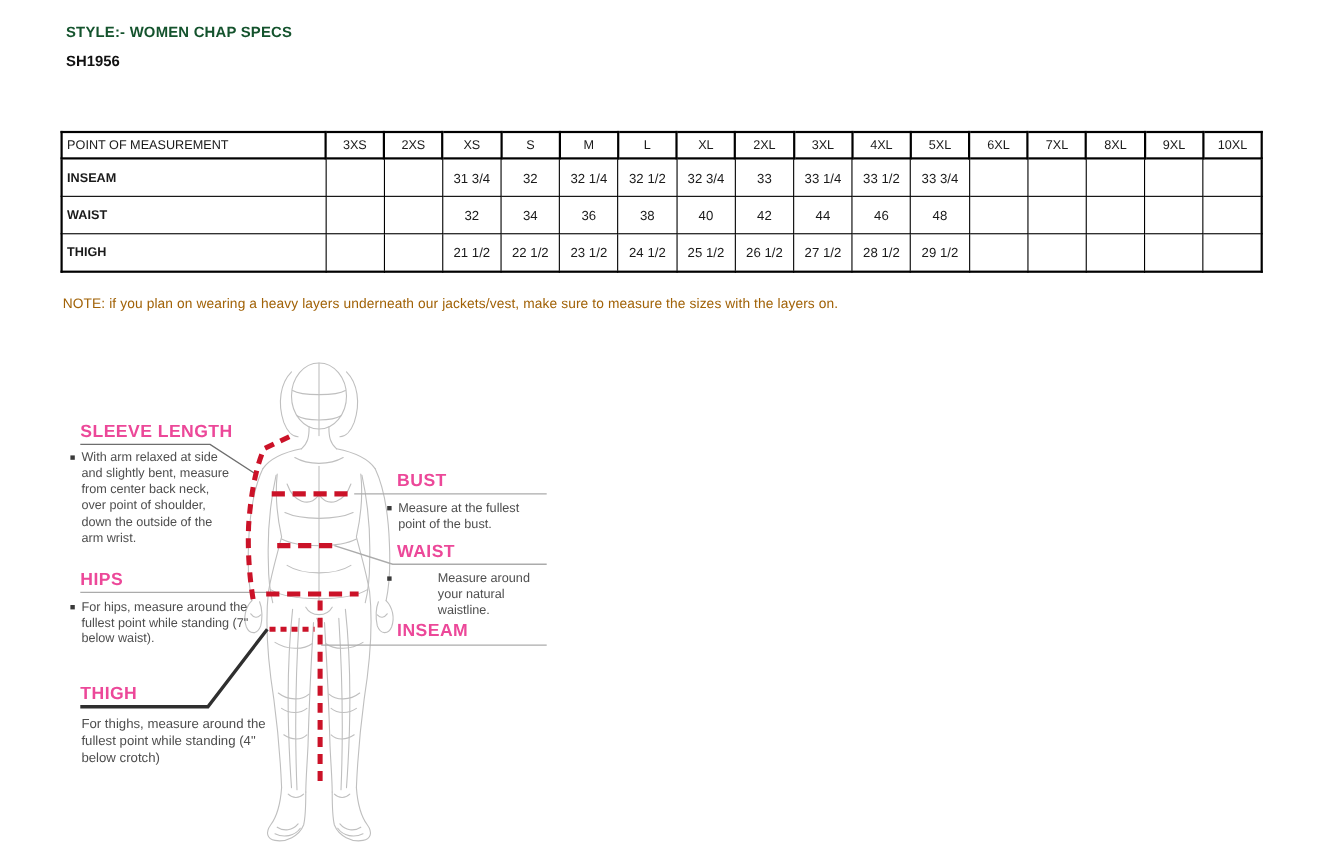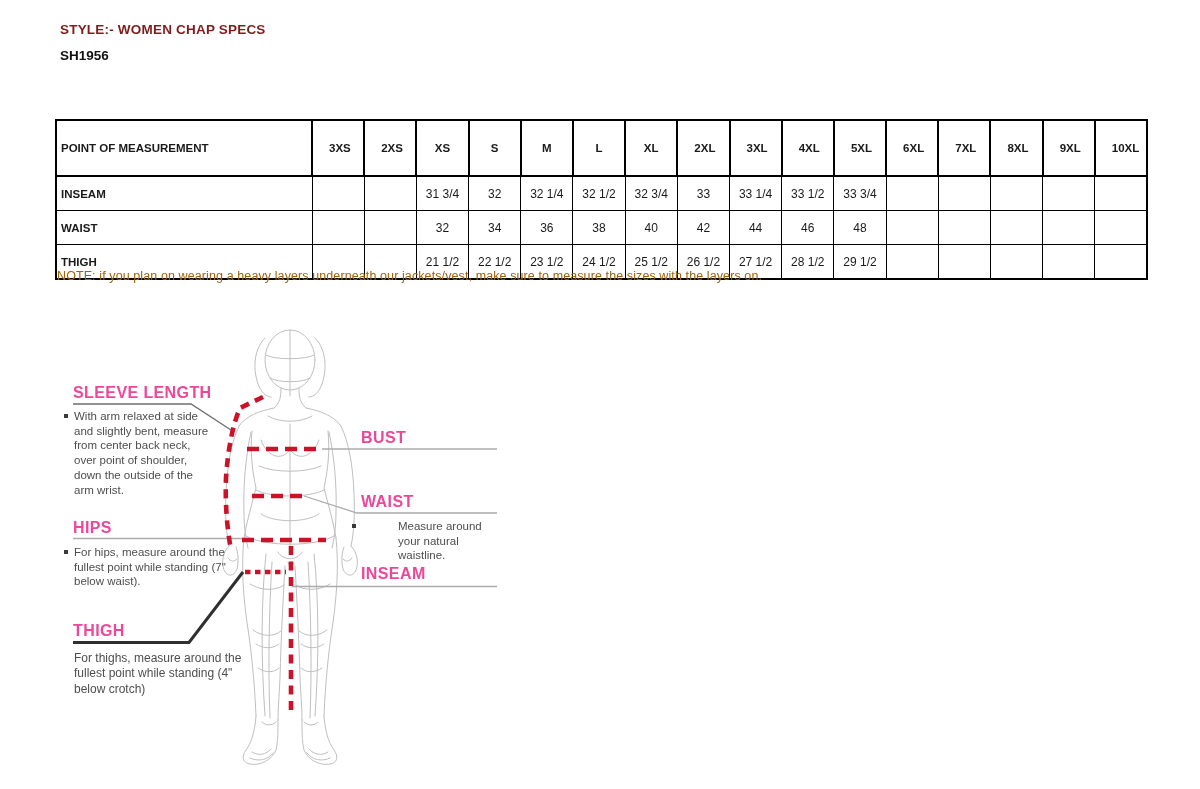--- a/index.html
+++ b/index.html
@@ -2,30 +2,30 @@
 <html><head>
 <meta charset="utf-8">
 <style>
   html,body{margin:0;padding:0;background:#fff;}
   .page{
     position:relative;width:1200px;height:789px;background:#ffffff;overflow:hidden;
     font-family:"Liberation Sans",sans-serif;color:#1a1a1a;
   }
   
   .title-block{position:absolute;left:60px;top:22px;}
-  .title-line{font-size:13.5px;font-weight:bold;color:#7f1d1d;letter-spacing:.2px;}
+  .title-line{font-size:13.5px;font-weight:bold;color:#14532d;letter-spacing:.2px;}
   .title-code{font-size:13.5px;font-weight:bold;color:#111;margin-top:11px;}
   
   table.spec{
     position:absolute;left:55px;top:119px;width:1093px;
     border-collapse:collapse;table-layout:fixed;border:2px solid #000;
   }
   table.spec th{
-    border:2px solid #000;height:22px;font-size:11.5px;font-weight:bold;
-    text-align:center;padding:16px;white-space:nowrap;overflow:hidden;margin-top:12px;
+    border:2px solid #000;height:22px;font-size:11.5px;font-weight:normal;
+    text-align:center;padding:0;white-space:nowrap;overflow:hidden;margin-top:12px;
   }
   table.spec th.pom{width:234px;text-align:left;padding-left:4px;}
   table.spec td{
     border:1px solid #000;height:33px;font-size:12px;text-align:center;
     padding:0;white-space:nowrap;overflow:hidden;
   }
   table.spec td.rowlabel{text-align:left;font-weight:bold;font-size:11.5px;padding-left:4px;}
   
   .note{position:absolute;left:57px;top:269px;font-size:12.5px;font-weight:normal;color:#a16207;letter-spacing:.1px;}
   
@@ -231,20 +231,24 @@
     <div class="glabel" style="left:73px;top:322px;">
       <div class="h">THIGH</div>
     </div>
     <div class="gdesc nobullet" style="left:74px;top:351px;width:190px;">
       <span class="txt" style="font-size:12px;">For thighs, measure around the fullest point while standing (4" below crotch)</span>
     </div>
 
     <div class="glabel" style="left:361px;top:129px;">
       <div class="h">BUST</div>
     </div>
+    <div class="gdesc" style="left:352px;top:155px;width:145px;">
+      <span class="bullet"></span>
+      <span class="txt">Measure at the fullest point of the bust.</span>
+    </div>
 
     <div class="glabel" style="left:361px;top:193px;">
       <div class="h">WAIST</div>
     </div>
     <div class="gdesc" style="left:352px;top:219px;width:145px;gap:36px;">
       <span class="bullet"></span>
       <span class="txt">Measure around your natural waistline.</span>
     </div>
 
     <div class="glabel" style="left:361px;top:265px;">

